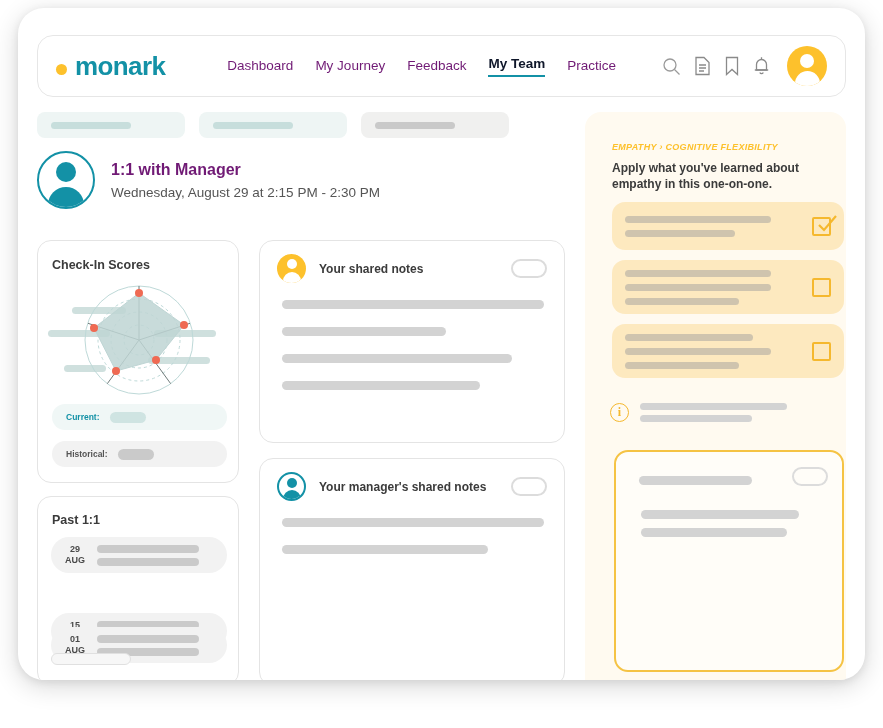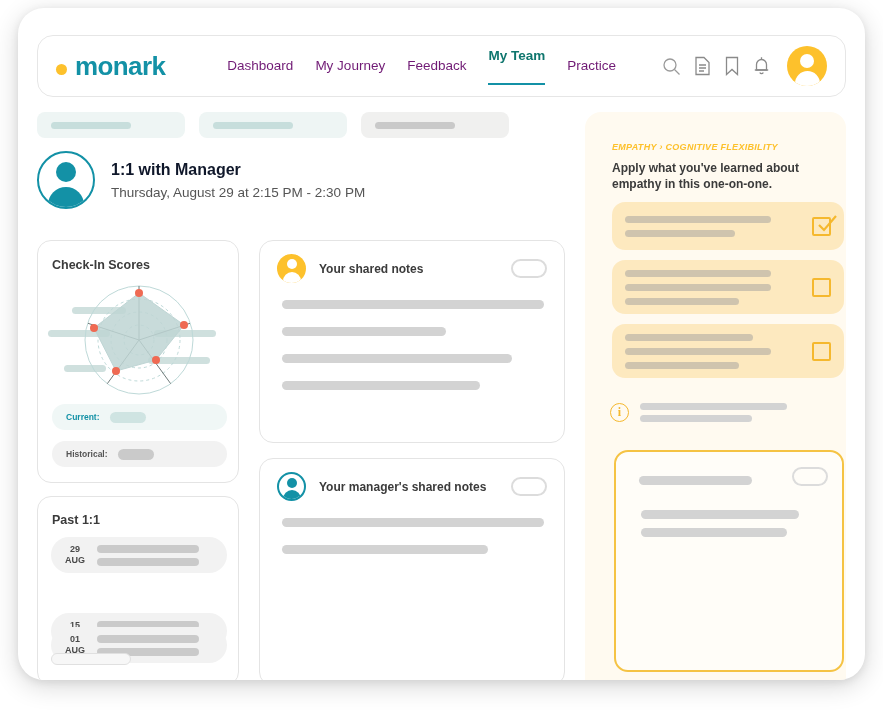--- a/index.html
+++ b/index.html
@@ -58,24 +58,24 @@
     gap: 22px;
     margin-left: 62px;
   }
   .navlink {
     font-size: 13.5px;
     color: #701a75;
     white-space: nowrap;
     padding-bottom: 2px;
   }
   .navlink.active {
-    color: #0f766e;
+    color: #0f172a;
     font-weight: bold;
     border-bottom: 2.5px solid #1391A6;
-    padding-bottom: 20px;
+    padding-bottom: 4px;
   }
 
   .navicons {
     display: flex;
     align-items: center;
     gap: 13px;
     margin-left: auto;
   }
   .navicons svg { display: block; }
   .avatar-top {
@@ -125,21 +125,21 @@
   .avatar-teal .head {
     position: absolute; width: 20px; height: 20px; border-radius: 50%;
     background: #1391A6; left: 16.5px; top: 9px;
   }
   .avatar-teal .body {
     position: absolute; width: 36px; height: 22px;
     border-radius: 18px 18px 0 0;
     background: #1391A6; left: 8.5px; top: 34px;
   }
   .meeting-title {
-    font-size: 16px; font-weight: bold; color: #0f172a;
+    font-size: 16px; font-weight: bold; color: #701a75;
     margin-bottom: 6px;
   }
   .meeting-sub { font-size: 13.5px; color: #555; }
 
   
   .card {
     position: absolute;
     background: #ffffff;
     border: 1px solid #e4e4e4;
     border-radius: 14px;
@@ -345,21 +345,21 @@
       </div>
   </div>
 
   <div class="meeting">
     <div class="avatar-teal">
       <span class="head"></span>
       <span class="body"></span>
     </div>
     <div>
       <div class="meeting-title">1:1 with Manager</div>
-      <div class="meeting-sub">Thursday, August 29 at 2:15 PM - 2:30 PM</div>
+      <div class="meeting-sub">Wednesday, August 29 at 2:15 PM - 2:30 PM</div>
     </div>
   </div>
 
   <div class="card card-scores">
     <div class="card-title">Check-In Scores</div>
 
     <div class="radar-wrap">
       <svg width="190" height="122" viewBox="0 0 190 122">
 
         <rect x="28" y="28" width="54" height="7" rx="3.5" fill="#cfe0de"></rect>

